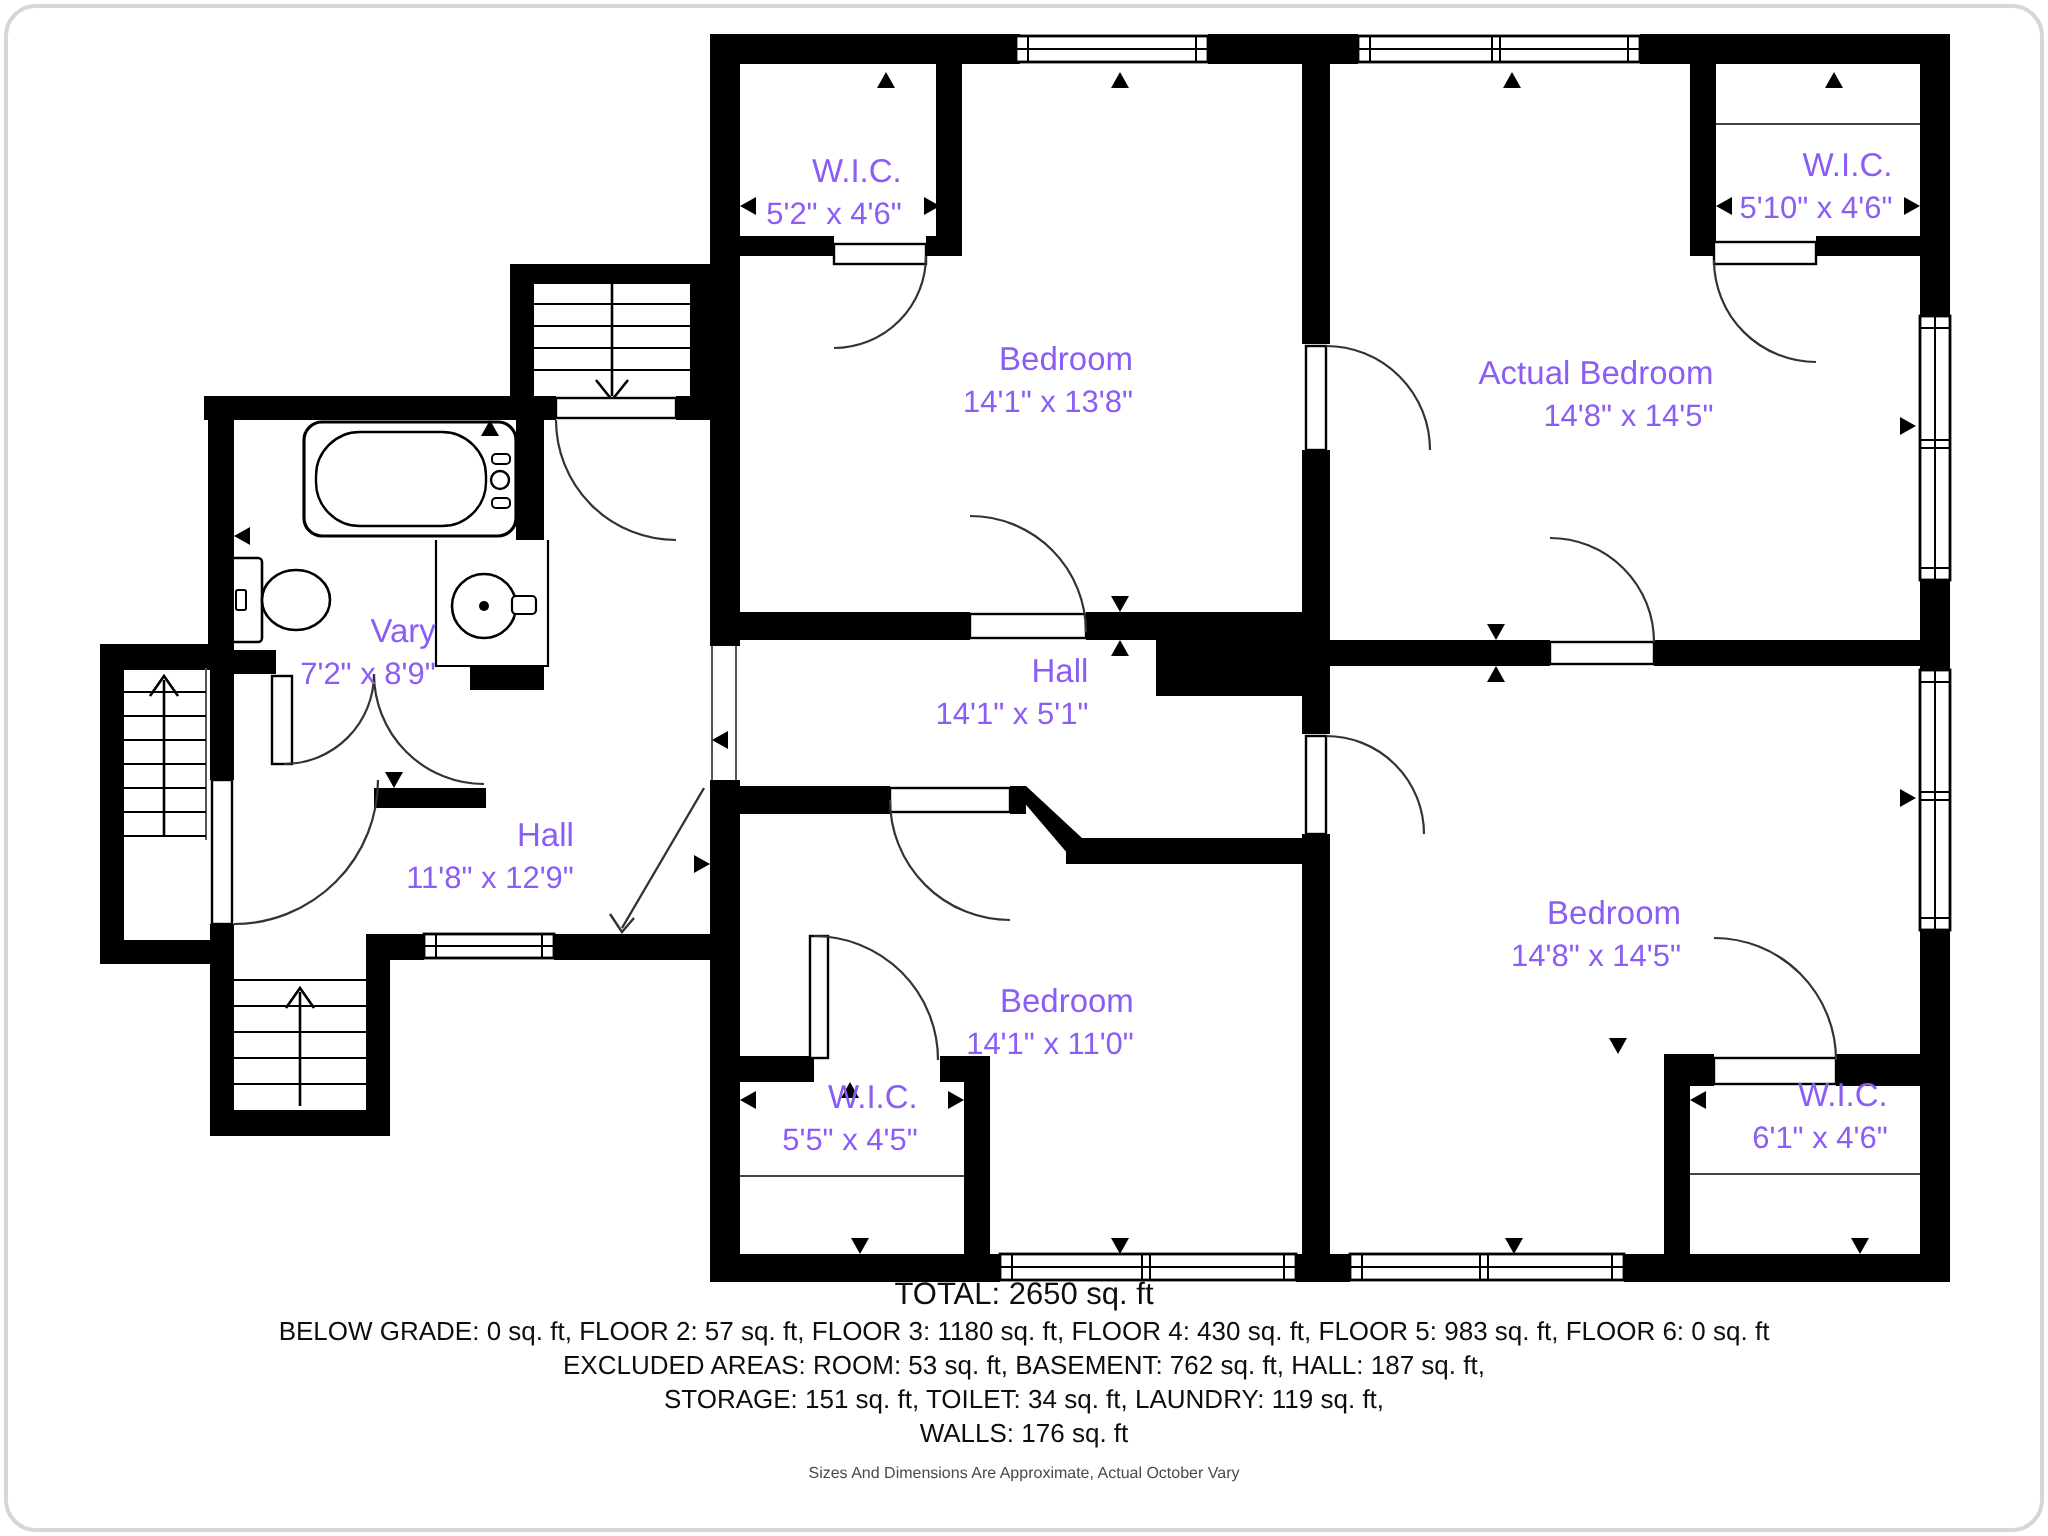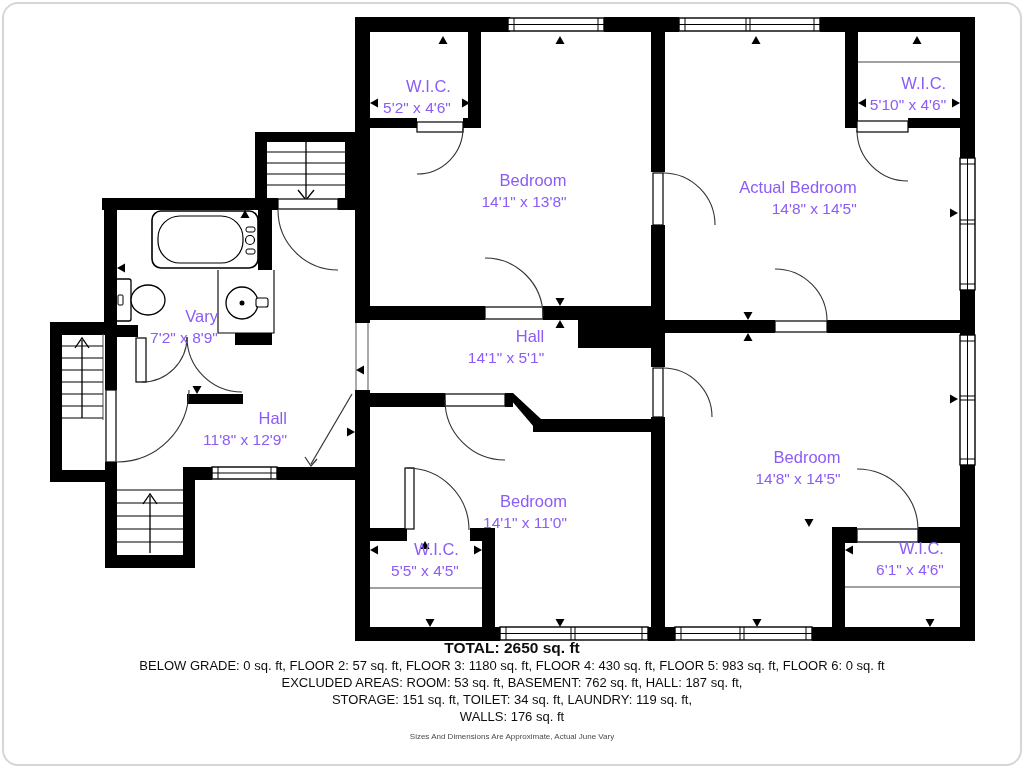--- a/index.html
+++ b/index.html
@@ -5,21 +5,21 @@
   html,body{margin:0;padding:0;background:#fff;}
   #stage{position:relative;width:1024px;height:768px;background:#fff;overflow:hidden;
          font-family:"Liberation Sans", sans-serif;}
   #frame{position:absolute;inset:2px;border:2px solid #d6d6d6;border-radius:16px;pointer-events:none;}
   #plan-svg{position:absolute;left:0;top:0;}
   .room-label{position:absolute;transform:translate(-50%,-50%);text-align:right;
               color:#8b5cf6;white-space:nowrap;}
   .rn{font-size:16.5px;line-height:21px;}
   .rd{font-size:15.5px;line-height:21px;}
   #footer{position:absolute;left:0;right:0;top:638px;text-align:center;color:#0d0d0d;}
-  #footer .total{font-size:15.5px;font-weight:700;line-height:19px;}
+  #footer .total{font-size:15.5px;font-weight:400;line-height:19px;}
   #footer .fline{font-size:13px;font-weight:400;line-height:17px;}
   #footer .disclaimer{margin-top:7px;font-size:8px;font-weight:400;color:#4a4a4a;}
 </style>
 </head>
 <body>
 
 <div id="stage">
   <svg id="plan-svg" width="1024" height="768" viewBox="0 0 1024 768">
 
     <g stroke="#000" stroke-width="1.3" fill="none">
@@ -284,17 +284,17 @@
     <div class="rn">W.I.C.</div>
       <div class="rd">6'1" x 4'6"</div>
   </div>
 
   <div id="footer">
     <div class="total">TOTAL: 2650 sq. ft</div>
     <div class="fline">BELOW GRADE: 0 sq. ft, FLOOR 2: 57 sq. ft, FLOOR 3: 1180 sq. ft, FLOOR 4: 430 sq. ft, FLOOR 5: 983 sq. ft, FLOOR 6: 0 sq. ft</div>
     <div class="fline">EXCLUDED AREAS: ROOM: 53 sq. ft, BASEMENT: 762 sq. ft, HALL: 187 sq. ft,</div>
     <div class="fline">STORAGE: 151 sq. ft, TOILET: 34 sq. ft, LAUNDRY: 119 sq. ft,</div>
     <div class="fline">WALLS: 176 sq. ft</div>
-    <div class="disclaimer">Sizes And Dimensions Are Approximate, Actual June Vary</div>
+    <div class="disclaimer">Sizes And Dimensions Are Approximate, Actual October Vary</div>
   </div>
 
   <div id="frame"></div>
 </div>
 
 </body></html>

